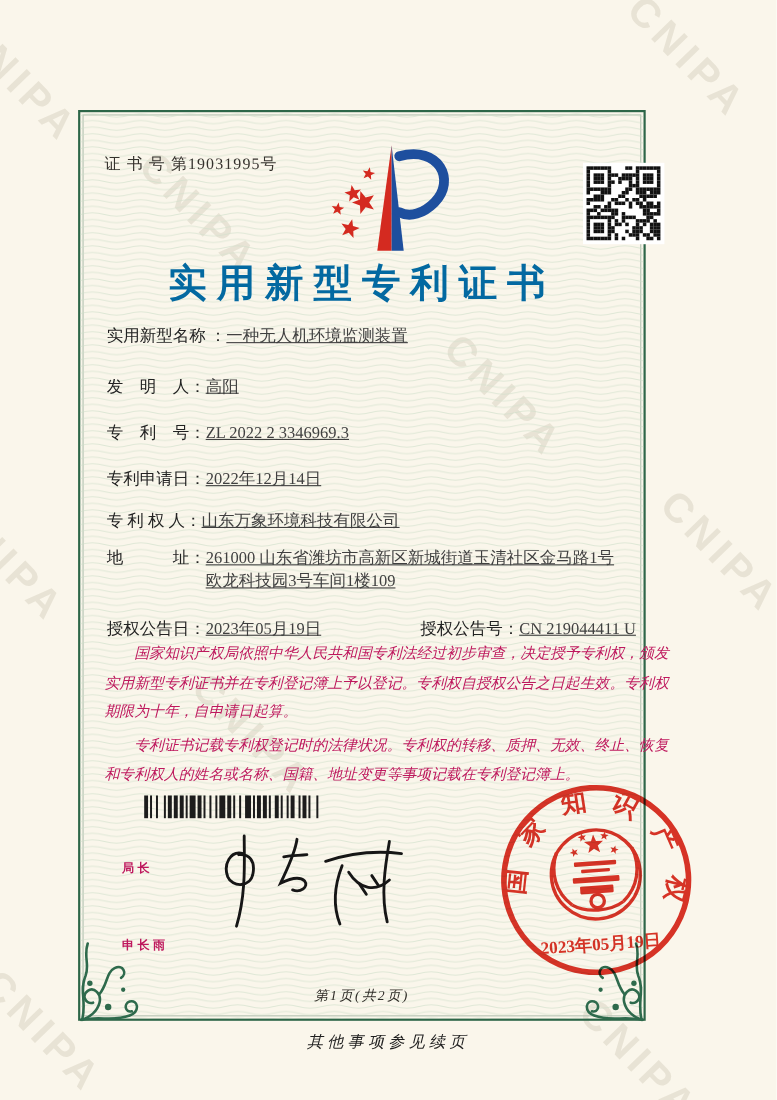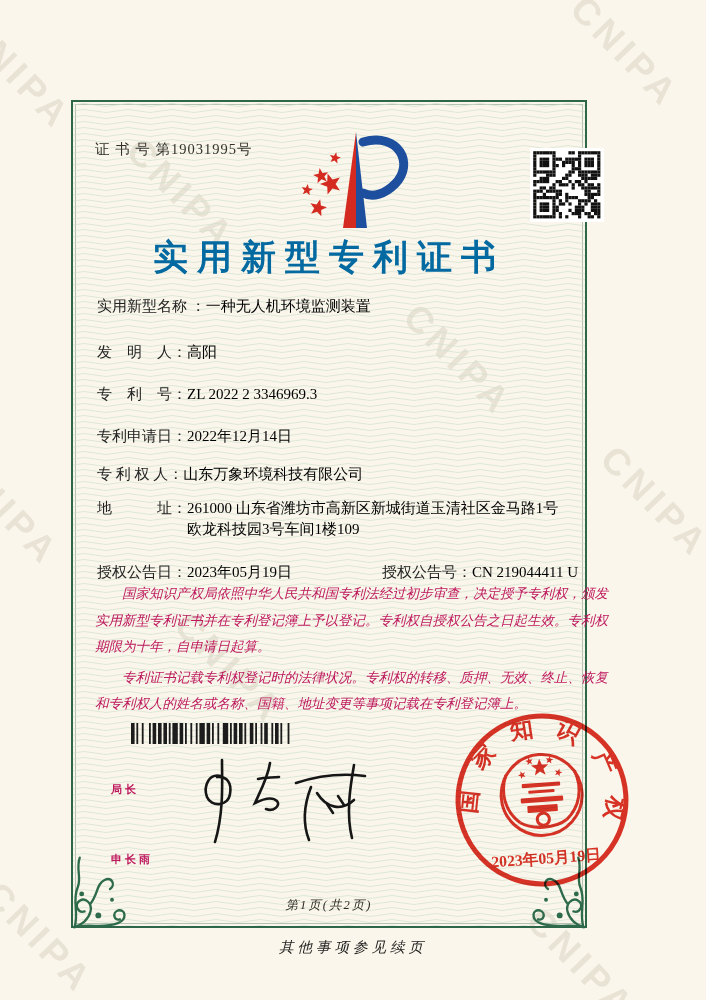--- a/index.html
+++ b/index.html
@@ -31,21 +31,21 @@
     letter-spacing:1px; color:#34312c;
   }
   .logo{ position:absolute; left:214px; top:24px; width:138px; height:108px; }
   .qr{ position:absolute; left:457px; top:46px; width:74px; height:74px; background:#fff; }
   .title{
     position:absolute; left:0; top:132px; width:100%; text-align:center;
     font-size:35px; font-weight:700; letter-spacing:9px; color:#0369a1;
   }
   .frow{ position:absolute; left:24px; width:500px; font-size:15px; display:flex; line-height:21px;}
   .flabel{ flex:0 0 auto; white-space:pre; color:#222; }
-  .fvalue{ color:#000000; }
+  .fvalue{ color:#404040;text-decoration:underline; }
   .fvalue.addr{ max-width:374px; }
   .grant2{ position:absolute; left:285px; top:0; display:flex; }
   .paras{ position:absolute; left:22px; top:479px; width:516px; }
   .paras p{
     margin:0; text-indent:2em; font-size:13.5px; line-height:26.5px;
     font-style:italic; color:#be185d;
   }
   .paras p + p{ margin-top:4px; }
   .barcode{ position:absolute; left:58px; top:621px; width:162px; height:21px; }
   .signer{

